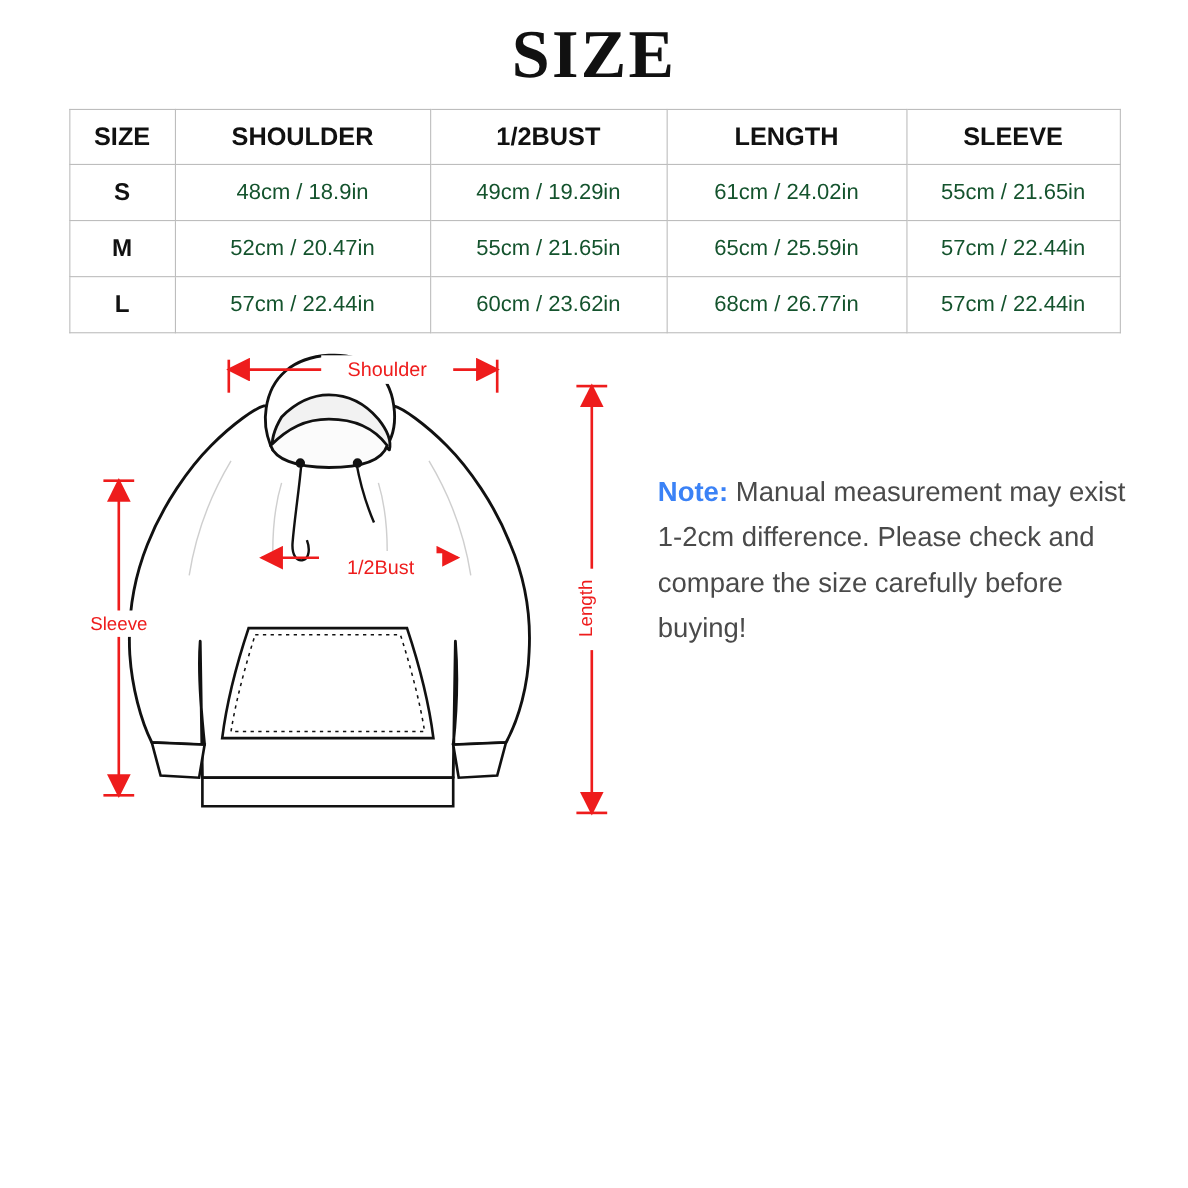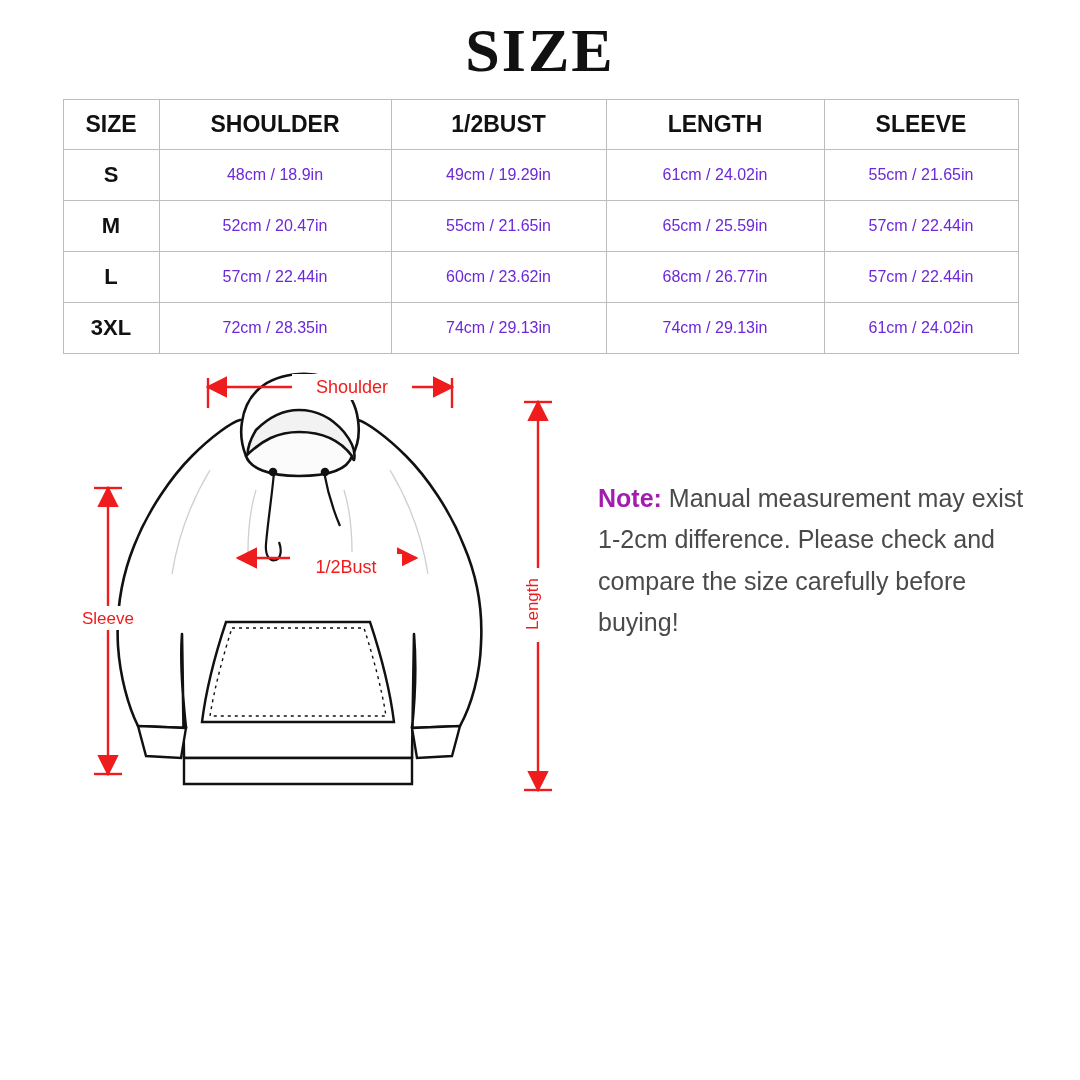--- a/index.html
+++ b/index.html
@@ -51,22 +51,22 @@
     font-family: "Liberation Sans", sans-serif;
   }
   table.size-table thead th {
     height: 47px;
     font-size: 23px;
     font-weight: 700;
     color: #111111;
   }
   table.size-table tbody td {
     height: 48px;
-    font-size: 16px;
-    color: #6d28d9;
+    font-size: 20px;
+    color: #14532d;
     font-weight: 400;
   }
   table.size-table tbody td.size-cell {
     font-size: 22px;
     font-weight: 700;
     color: #111111;
   }
   col.c-size { width: 96px; }
   col.c-shoulder { width: 232px; }
   col.c-bust { width: 215px; }
@@ -91,21 +91,21 @@
     position: absolute;
     left: 598px;
     top: 118px;
     width: 430px;
     font-size: 25px;
     line-height: 1.65;
     color: #4a4a4a;
     font-family: "Liberation Sans", sans-serif;
   }
   .note b {
-    color: #a21caf;
+    color: #3b82f6;
     font-weight: 700;
   }
 </style>
 </head>
 <body>
 
 <div class="page">
 
   <div class="title">SIZE</div>
 
@@ -141,27 +141,20 @@
           <td>55cm / 21.65in</td>
           <td>65cm / 25.59in</td>
           <td>57cm / 22.44in</td>
         </tr>
         <tr>
           <td class="size-cell">L</td>
           <td>57cm / 22.44in</td>
           <td>60cm / 23.62in</td>
           <td>68cm / 26.77in</td>
           <td>57cm / 22.44in</td>
-        </tr>
-        <tr>
-          <td class="size-cell">3XL</td>
-          <td>72cm / 28.35in</td>
-          <td>74cm / 29.13in</td>
-          <td>74cm / 29.13in</td>
-          <td>61cm / 24.02in</td>
         </tr>
       </tbody>
     </table>
   </div>
 
   <div class="diagram-area">
 
     <svg class="hoodie-svg" width="540" height="470" viewBox="0 0 540 470">
       <defs>
         <marker id="arrR" markerWidth="9" markerHeight="9" refX="8" refY="4.5" orient="auto">

